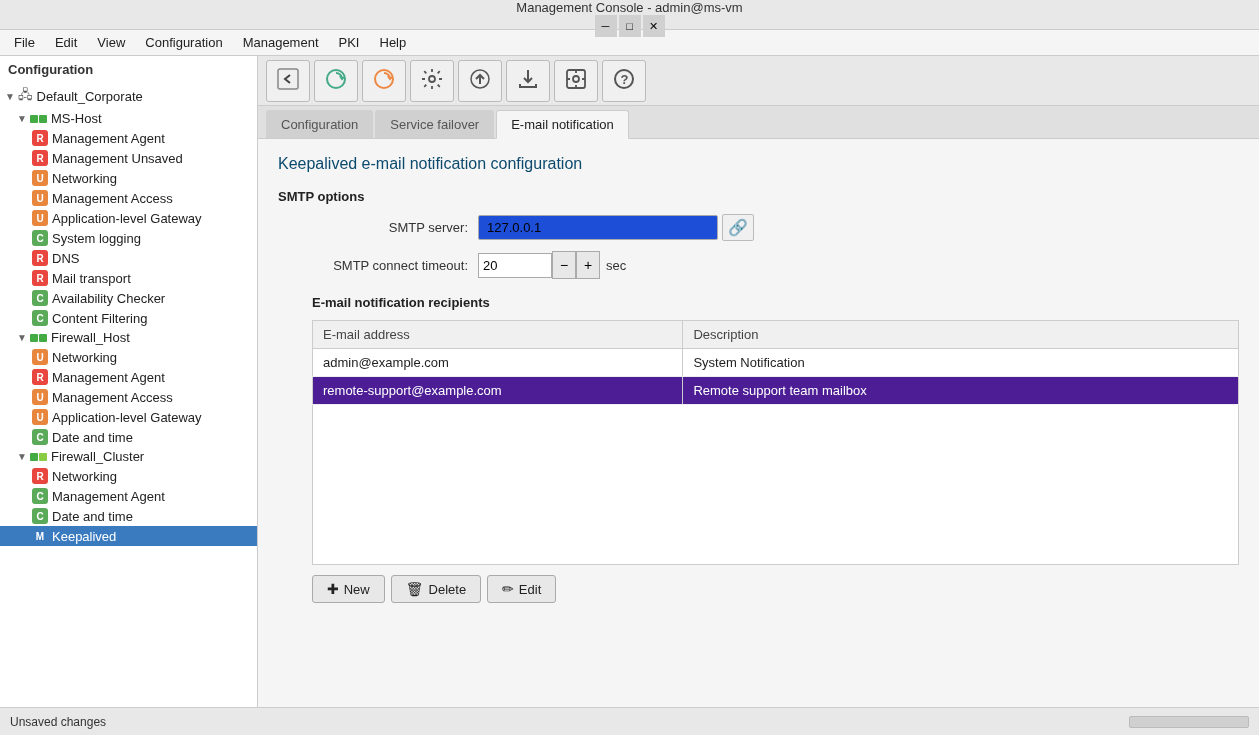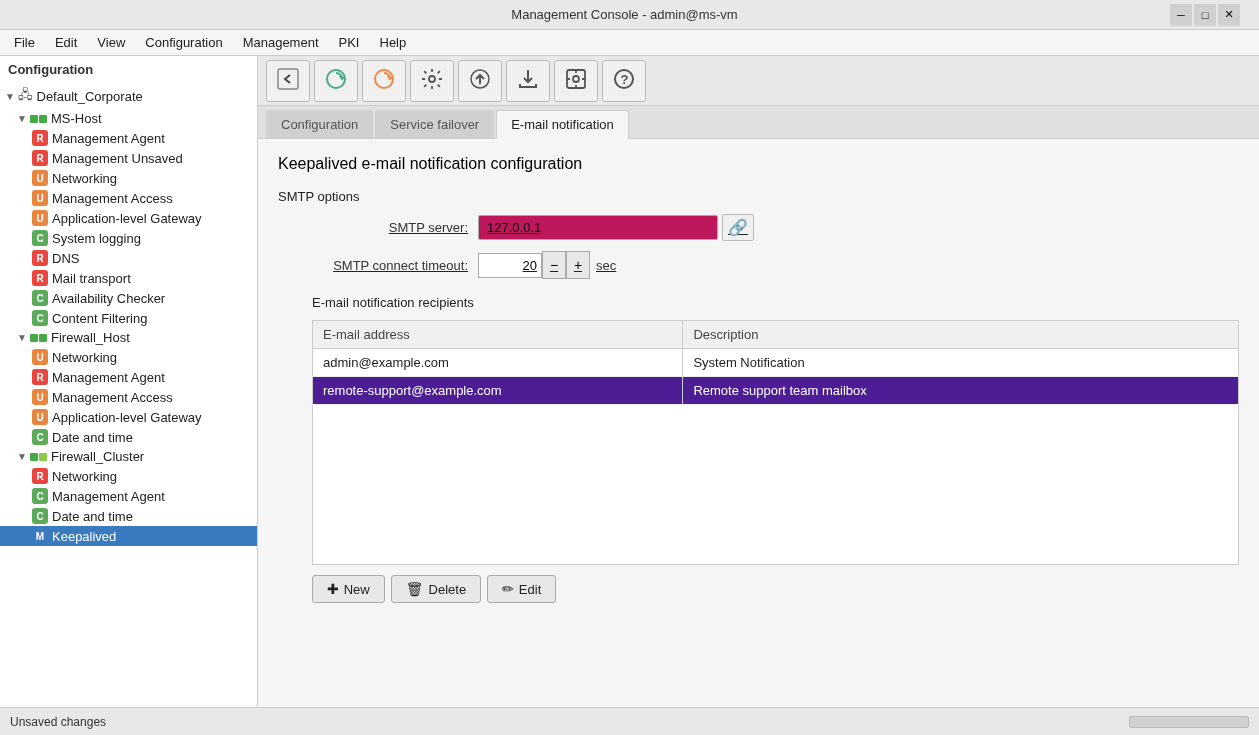--- a/index.html
+++ b/index.html
@@ -6,21 +6,22 @@
     body { font-family: 'Segoe UI', Arial, sans-serif; font-size: 13px; background: #f0f0f0; color: #222; overflow: hidden; width: 1259px; height: 735px; }
 
     
     .titlebar {
       background: #e8e8e8;
       border-bottom: 1px solid #ccc;
       height: 30px;
       display: flex;
       align-items: center;
       justify-content: space-between;
-      padding: 0 19px;
+      padding: 0 0;
+      flex-direction: column;
     }
     .titlebar-title { flex: 1; text-align: center; font-size: 13px; color: #333; }
     .titlebar-controls { display: flex; gap: 2px; }
     .titlebar-btn { width: 22px; height: 22px; border: none; background: #d0d0d0; cursor: pointer; font-size: 11px; display: flex; align-items: center; justify-content: center; }
 
     
     .menubar {
       background: #f5f5f5;
       border-bottom: 1px solid #ccc;
       height: 26px;
@@ -155,54 +156,53 @@
     
     .page-content {
       flex: 1;
       padding: 16px 20px;
       overflow-y: auto;
       background: #f5f5f5;
     }
     .page-title {
       font-size: 16px;
       font-weight: normal;
-      color: #000000;
+      color: #0c4a6e;
       margin-bottom: 16px;
     }
     .section-header {
-      font-weight: normal;
+      font-weight: bold;
       font-size: 13px;
       margin-bottom: 10px;
       color: #222;
     }
     .form-row {
       display: flex;
       align-items: center;
       margin-bottom: 10px;
-      text-decoration: underline;
     }
     .form-label {
       width: 200px;
       font-size: 13px;
       color: #333;
       text-align: right;
       padding-right: 10px;
     }
     .form-input {
       border: 1px solid #aaa;
       padding: 4px 8px;
       font-size: 13px;
-      background: #be185d;
+      background: #1d4ed8;
       border-radius: 2px;
     }
     .form-input-wide { width: 240px; }
     .smtp-row { display: flex; align-items: center; gap: 4px; }
     .link-icon { font-size: 16px; color: #555; cursor: pointer; border: 1px solid #bbb; padding: 3px 5px; background: #f0f0f0; border-radius: 2px; }
     .spinner-group { display: flex; align-items: center; gap: 0; }
-    .spinner-input { width: 64px; text-align: right; border: 1px solid #aaa; padding: 4px; font-size: 13px; background: white; }
+    .spinner-input { width: 74px; text-align: left; border: 1px solid #aaa; padding: 4px; font-size: 13px; background: white; }
     .spinner-btn { width: 24px; height: 28px; border: 1px solid #aaa; background: #e8e8e8; cursor: pointer; font-size: 14px; display: flex; align-items: center; justify-content: center; }
     .sec-label { margin-left: 6px; font-size: 13px; color: #333; }
 
     
     .recipients-section { margin-top: 16px; padding-left: 34px; }
     .recipients-table {
       width: 100%;
       border-collapse: collapse;
       border: 1px solid #ccc;
       background: white;

